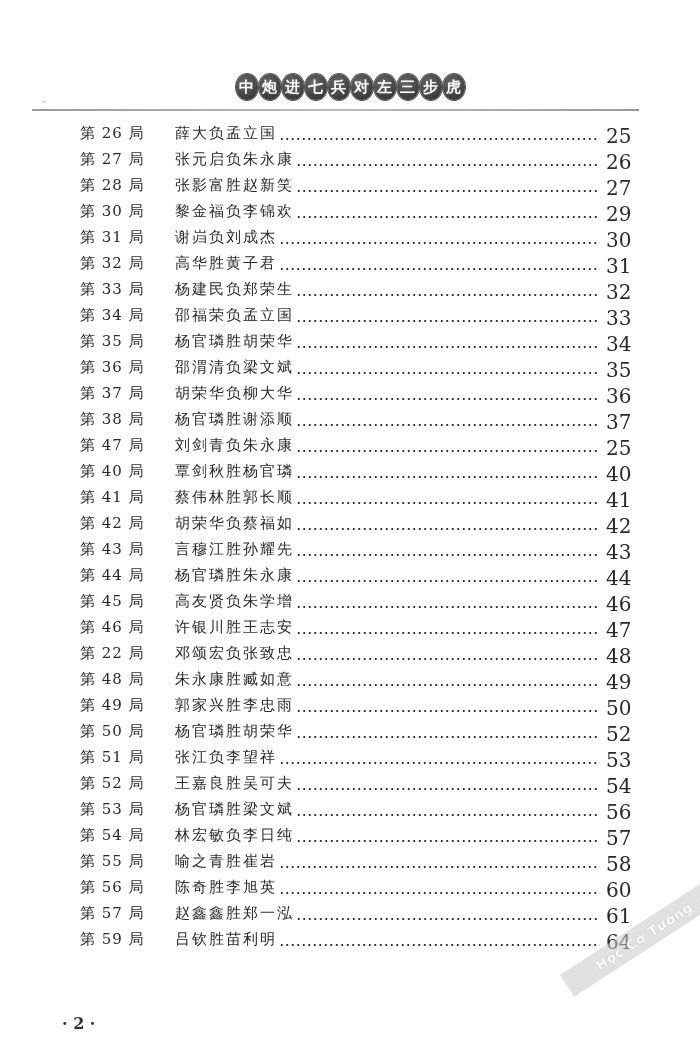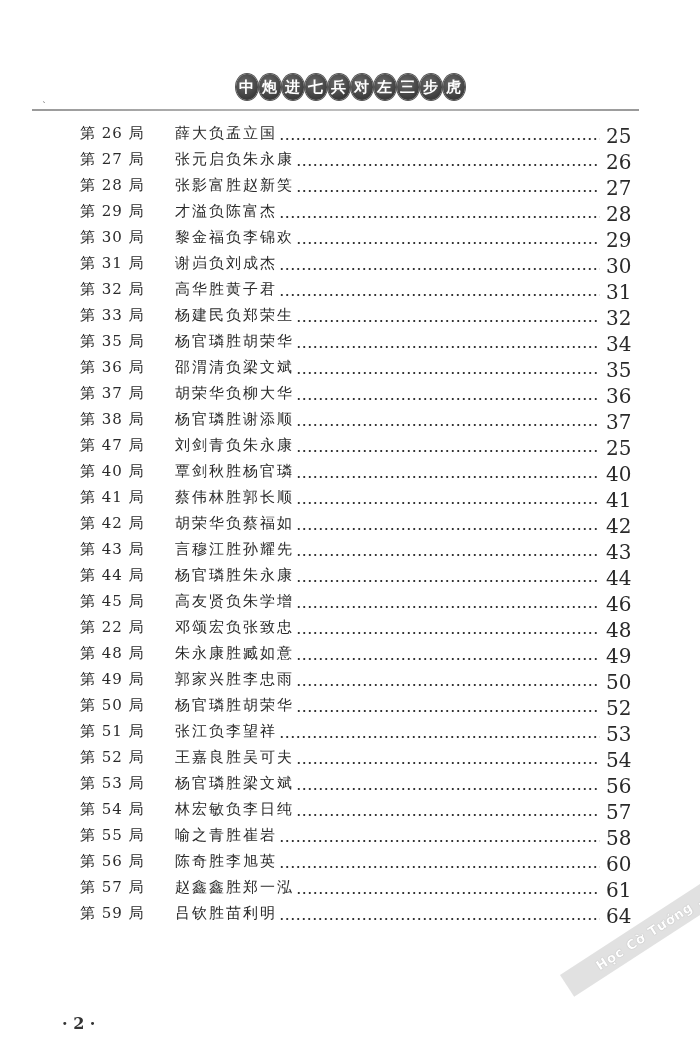--- a/index.html
+++ b/index.html
@@ -81,26 +81,20 @@
       <span class="leader"></span>
       <span class="page">26</span>
     </div>
     <div class="row">
       <span class="num">第 28 局</span>
       <span class="title">张影富胜赵新笑</span>
       <span class="leader"></span>
       <span class="page">27</span>
     </div>
     <div class="row">
-      <span class="num">第 29 局</span>
-      <span class="title">才溢负陈富杰</span>
-      <span class="leader"></span>
-      <span class="page">28</span>
-    </div>
-    <div class="row">
       <span class="num">第 30 局</span>
       <span class="title">黎金福负李锦欢</span>
       <span class="leader"></span>
       <span class="page">29</span>
     </div>
     <div class="row">
       <span class="num">第 31 局</span>
       <span class="title">谢岿负刘成杰</span>
       <span class="leader"></span>
       <span class="page">30</span>
@@ -111,20 +105,26 @@
       <span class="leader"></span>
       <span class="page">31</span>
     </div>
     <div class="row">
       <span class="num">第 33 局</span>
       <span class="title">杨建民负郑荣生</span>
       <span class="leader"></span>
       <span class="page">32</span>
     </div>
     <div class="row">
+      <span class="num">第 34 局</span>
+      <span class="title">邵福荣负孟立国</span>
+      <span class="leader"></span>
+      <span class="page">33</span>
+    </div>
+    <div class="row">
       <span class="num">第 35 局</span>
       <span class="title">杨官璘胜胡荣华</span>
       <span class="leader"></span>
       <span class="page">34</span>
     </div>
     <div class="row">
       <span class="num">第 36 局</span>
       <span class="title">邵渭清负梁文斌</span>
       <span class="leader"></span>
       <span class="page">35</span>
@@ -177,20 +177,26 @@
       <span class="leader"></span>
       <span class="page">44</span>
     </div>
     <div class="row">
       <span class="num">第 45 局</span>
       <span class="title">高友贤负朱学增</span>
       <span class="leader"></span>
       <span class="page">46</span>
     </div>
     <div class="row">
+      <span class="num">第 46 局</span>
+      <span class="title">许银川胜王志安</span>
+      <span class="leader"></span>
+      <span class="page">47</span>
+    </div>
+    <div class="row">
       <span class="num">第 22 局</span>
       <span class="title">邓颂宏负张致忠</span>
       <span class="leader"></span>
       <span class="page">48</span>
     </div>
     <div class="row">
       <span class="num">第 48 局</span>
       <span class="title">朱永康胜臧如意</span>
       <span class="leader"></span>
       <span class="page">49</span>

